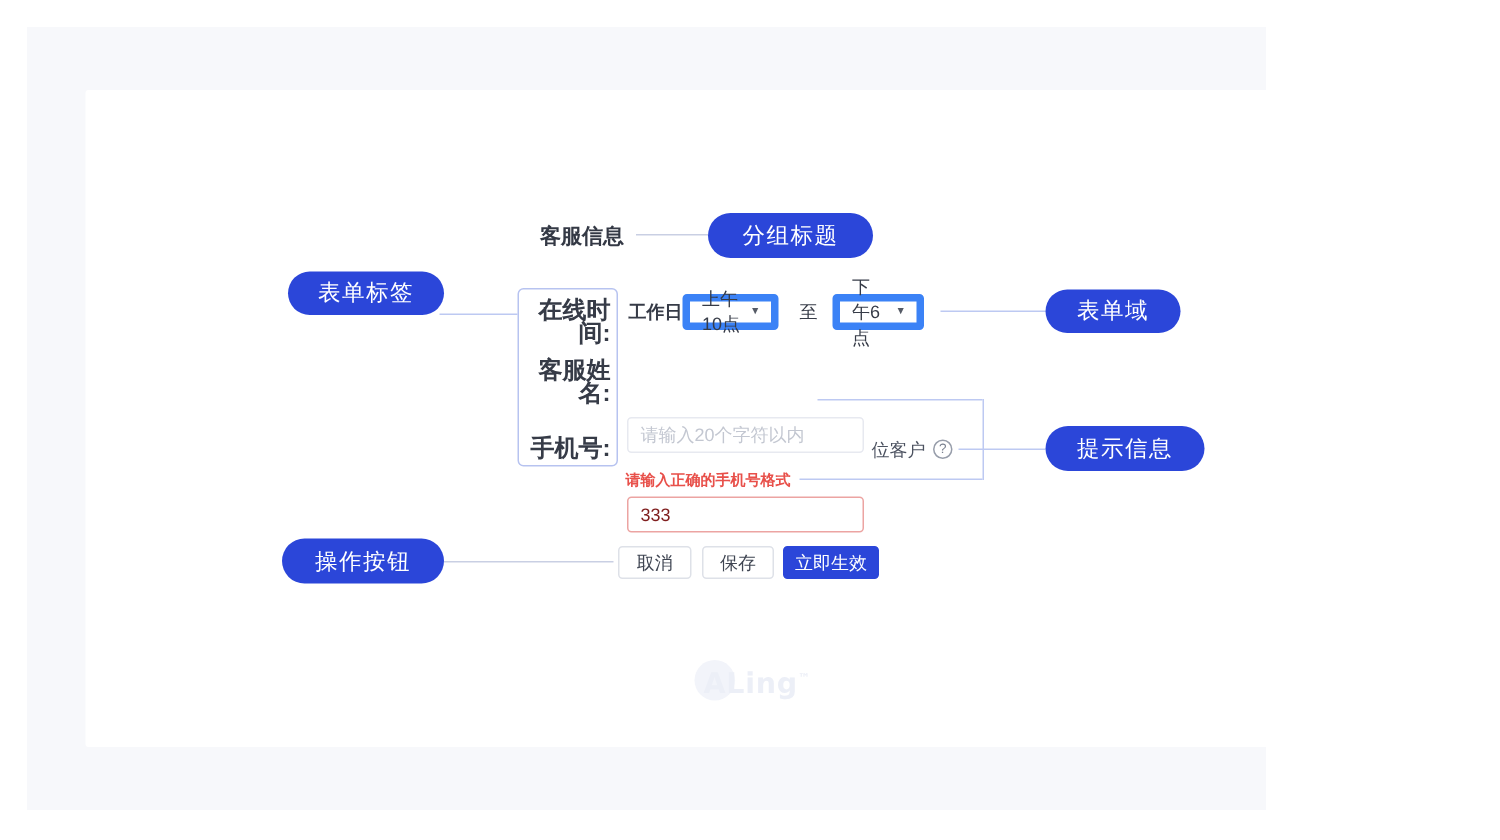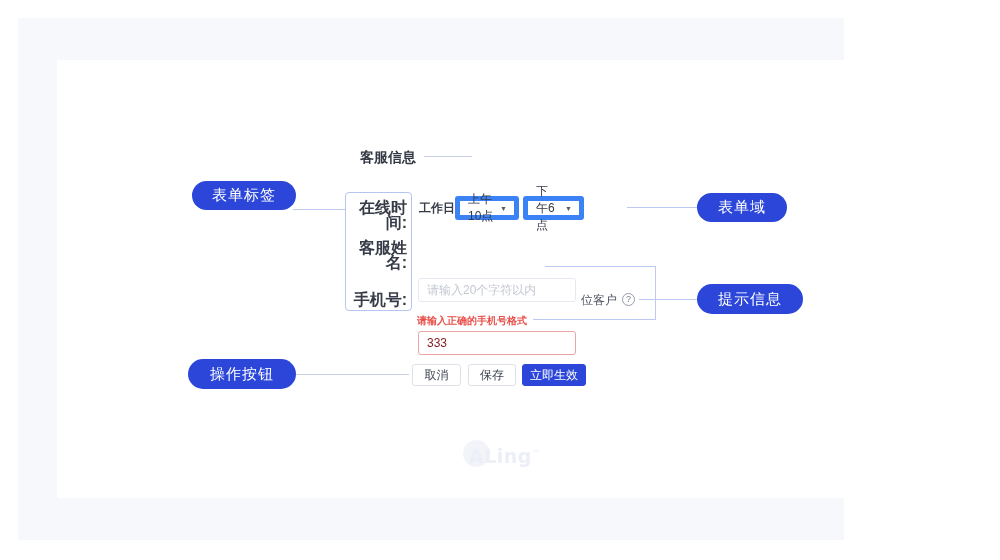--- a/index.html
+++ b/index.html
@@ -52,33 +52,34 @@
 </style>
 </head>
 <body>
 
 <div class="stage">
   <div class="panel"></div>
   <div class="card"></div>
 
   <div class="section-title" style="left:360px;top:149px;">客服信息</div>
   <div class="hline gray" style="left:424px;top:156px;width:48px;"></div>
+  <div class="pill" style="left:472px;top:142px;height:30px;padding:0 23px;">分组标题</div>
 
   <div class="pill" style="left:192px;top:181px;height:29px;padding:0 20px;">表单标签</div>
   <div class="hline" style="left:293px;top:209px;width:52px;"></div>
   <div class="bracket" style="left:345px;top:192px;width:67px;height:119px;"></div>
 
   <div class="form-label" style="top:200px;">在线时间:</div>
   <div class="plain semibold" style="left:419px;top:201px;">工作日</div>
   <div class="select" style="left:455px;top:196px;width:64px;">
     <span>上午10点</span>
     <span class="caret">▼</span>
   </div>
   <div class="plain" style="left:533px;top:201px;">至</div>
-  <div class="select" style="left:523px;top:196px;width:61px;">
+  <div class="select" style="left:555px;top:196px;width:61px;">
     <span>下午6点</span>
     <span class="caret">▼</span>
   </div>
   <div class="hline" style="left:627px;top:207px;width:70px;"></div>
   <div class="pill" style="left:697px;top:193px;height:29px;padding:0 21px;">表单域</div>
 
   <div class="form-label" style="top:240px;">客服姓名:</div>
   <input class="tb" style="left: 418px; top: 231px; width: 158px;" type="text" placeholder="请输入20个字符以内">
   <div class="hline" style="left:545px;top:266px;width:110px;"></div>
 

